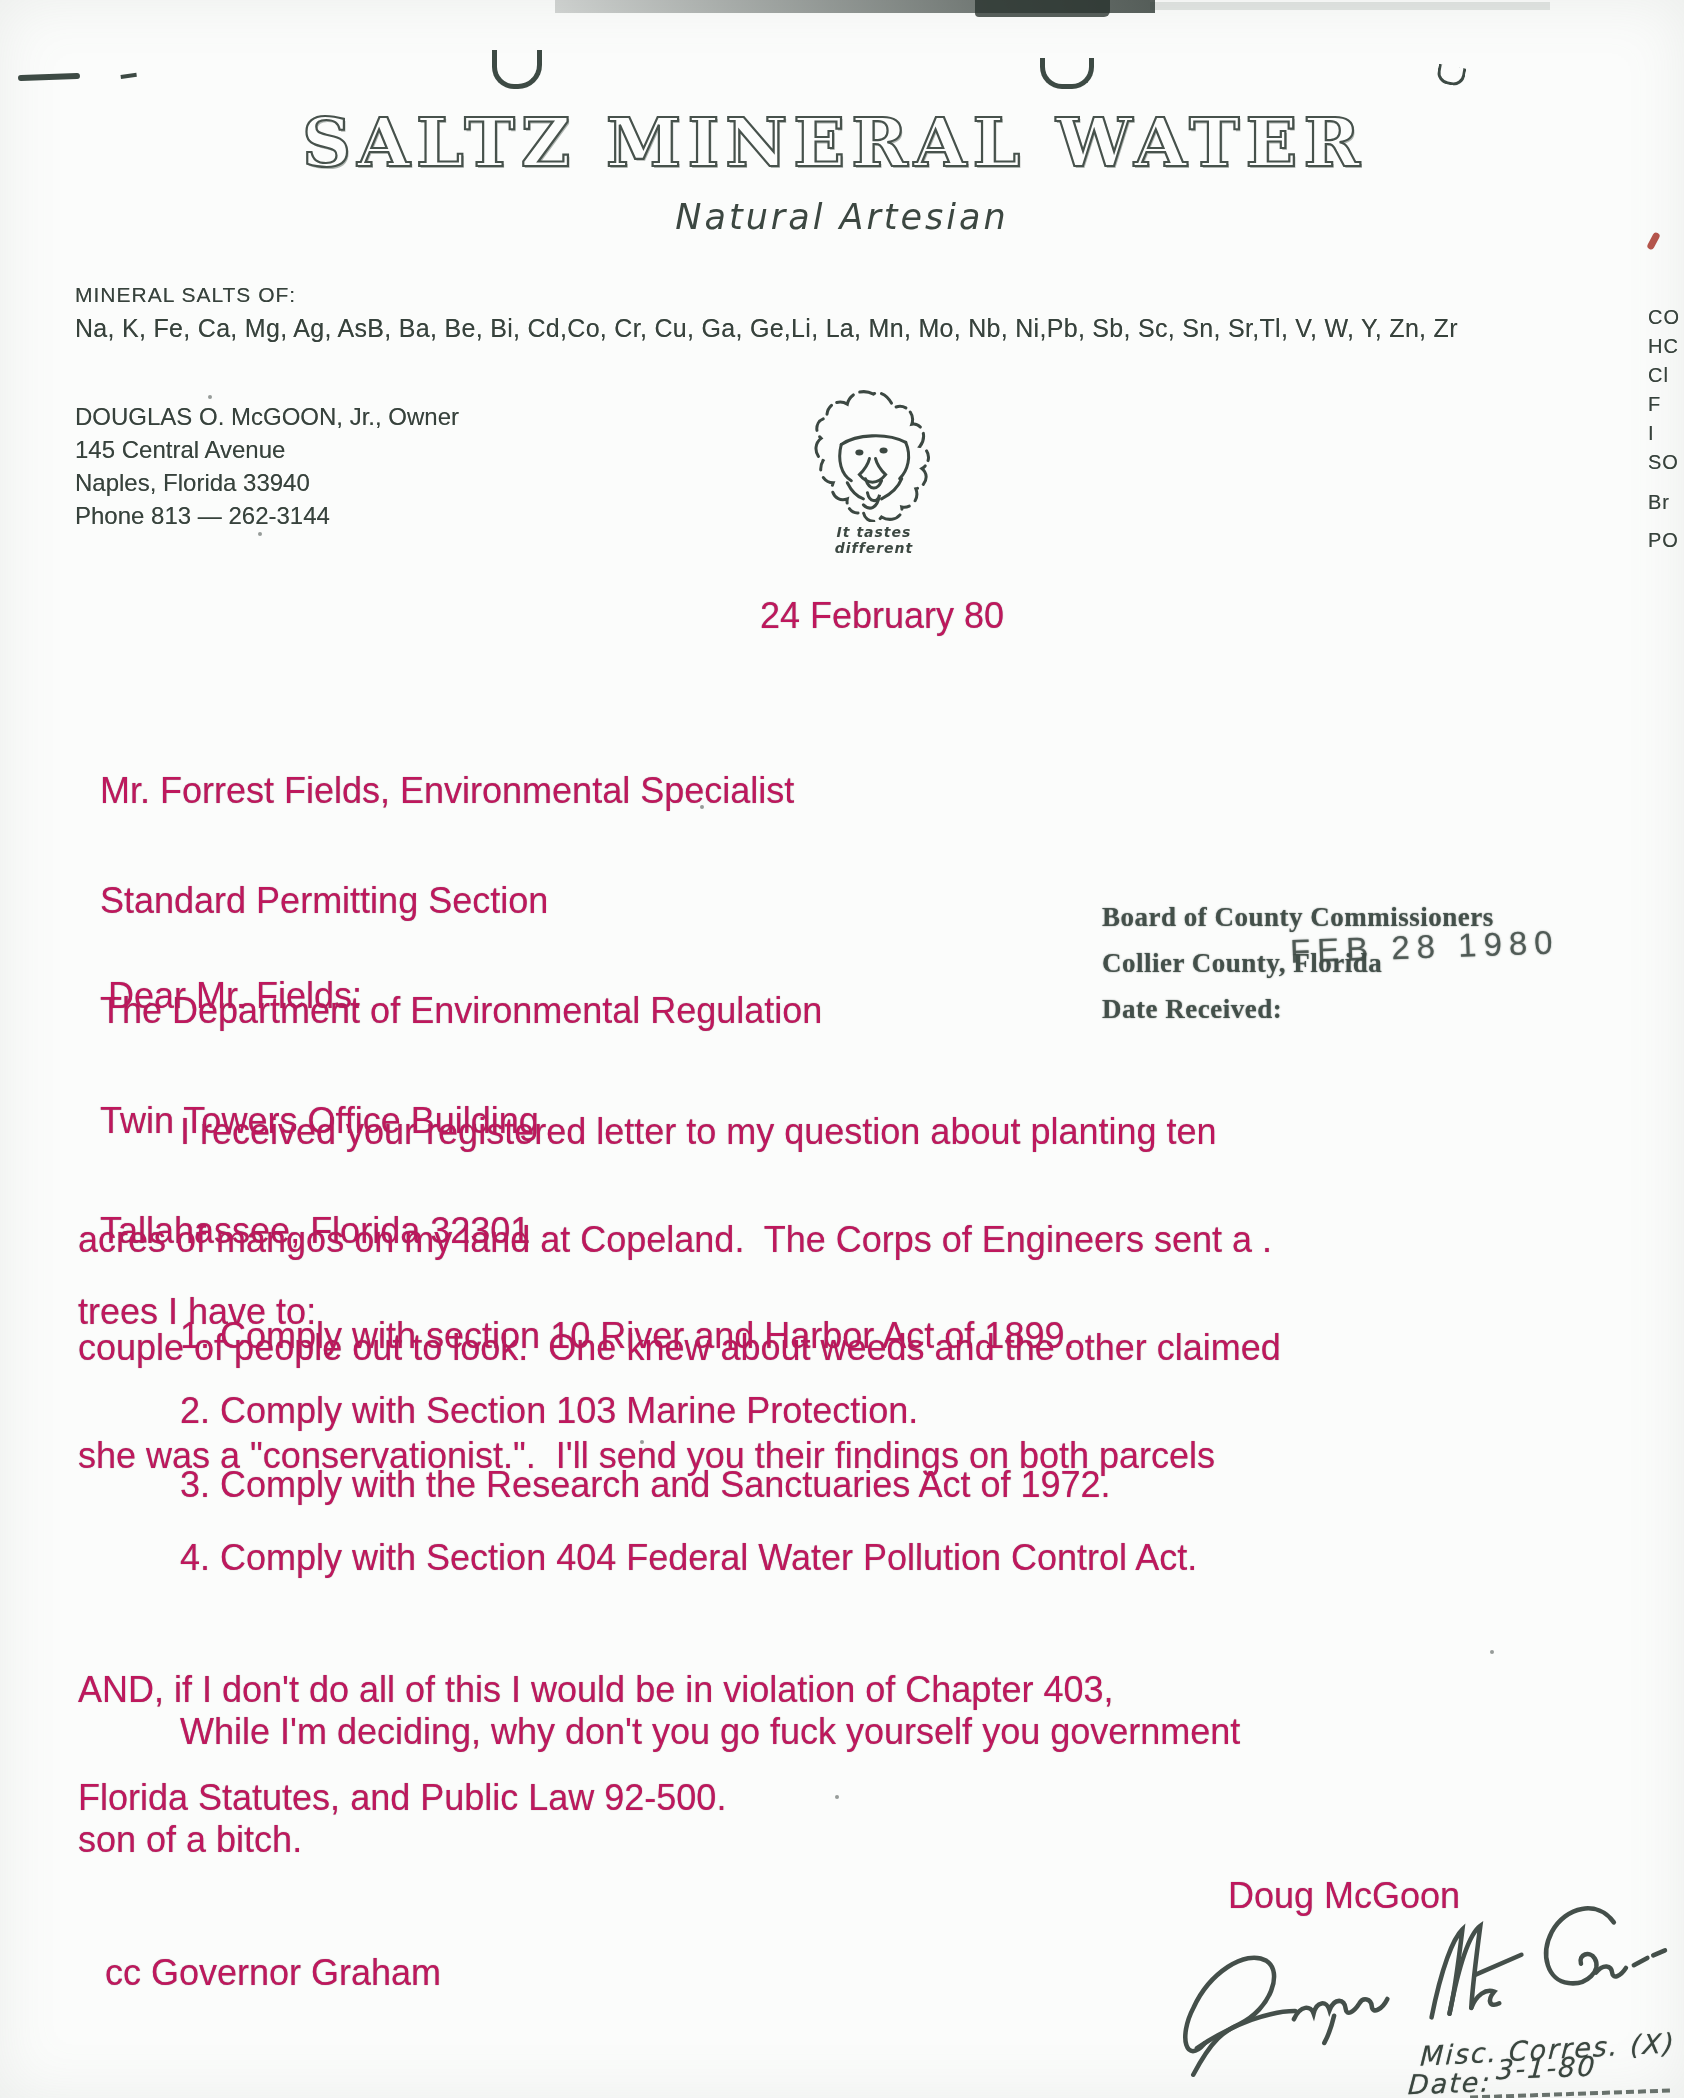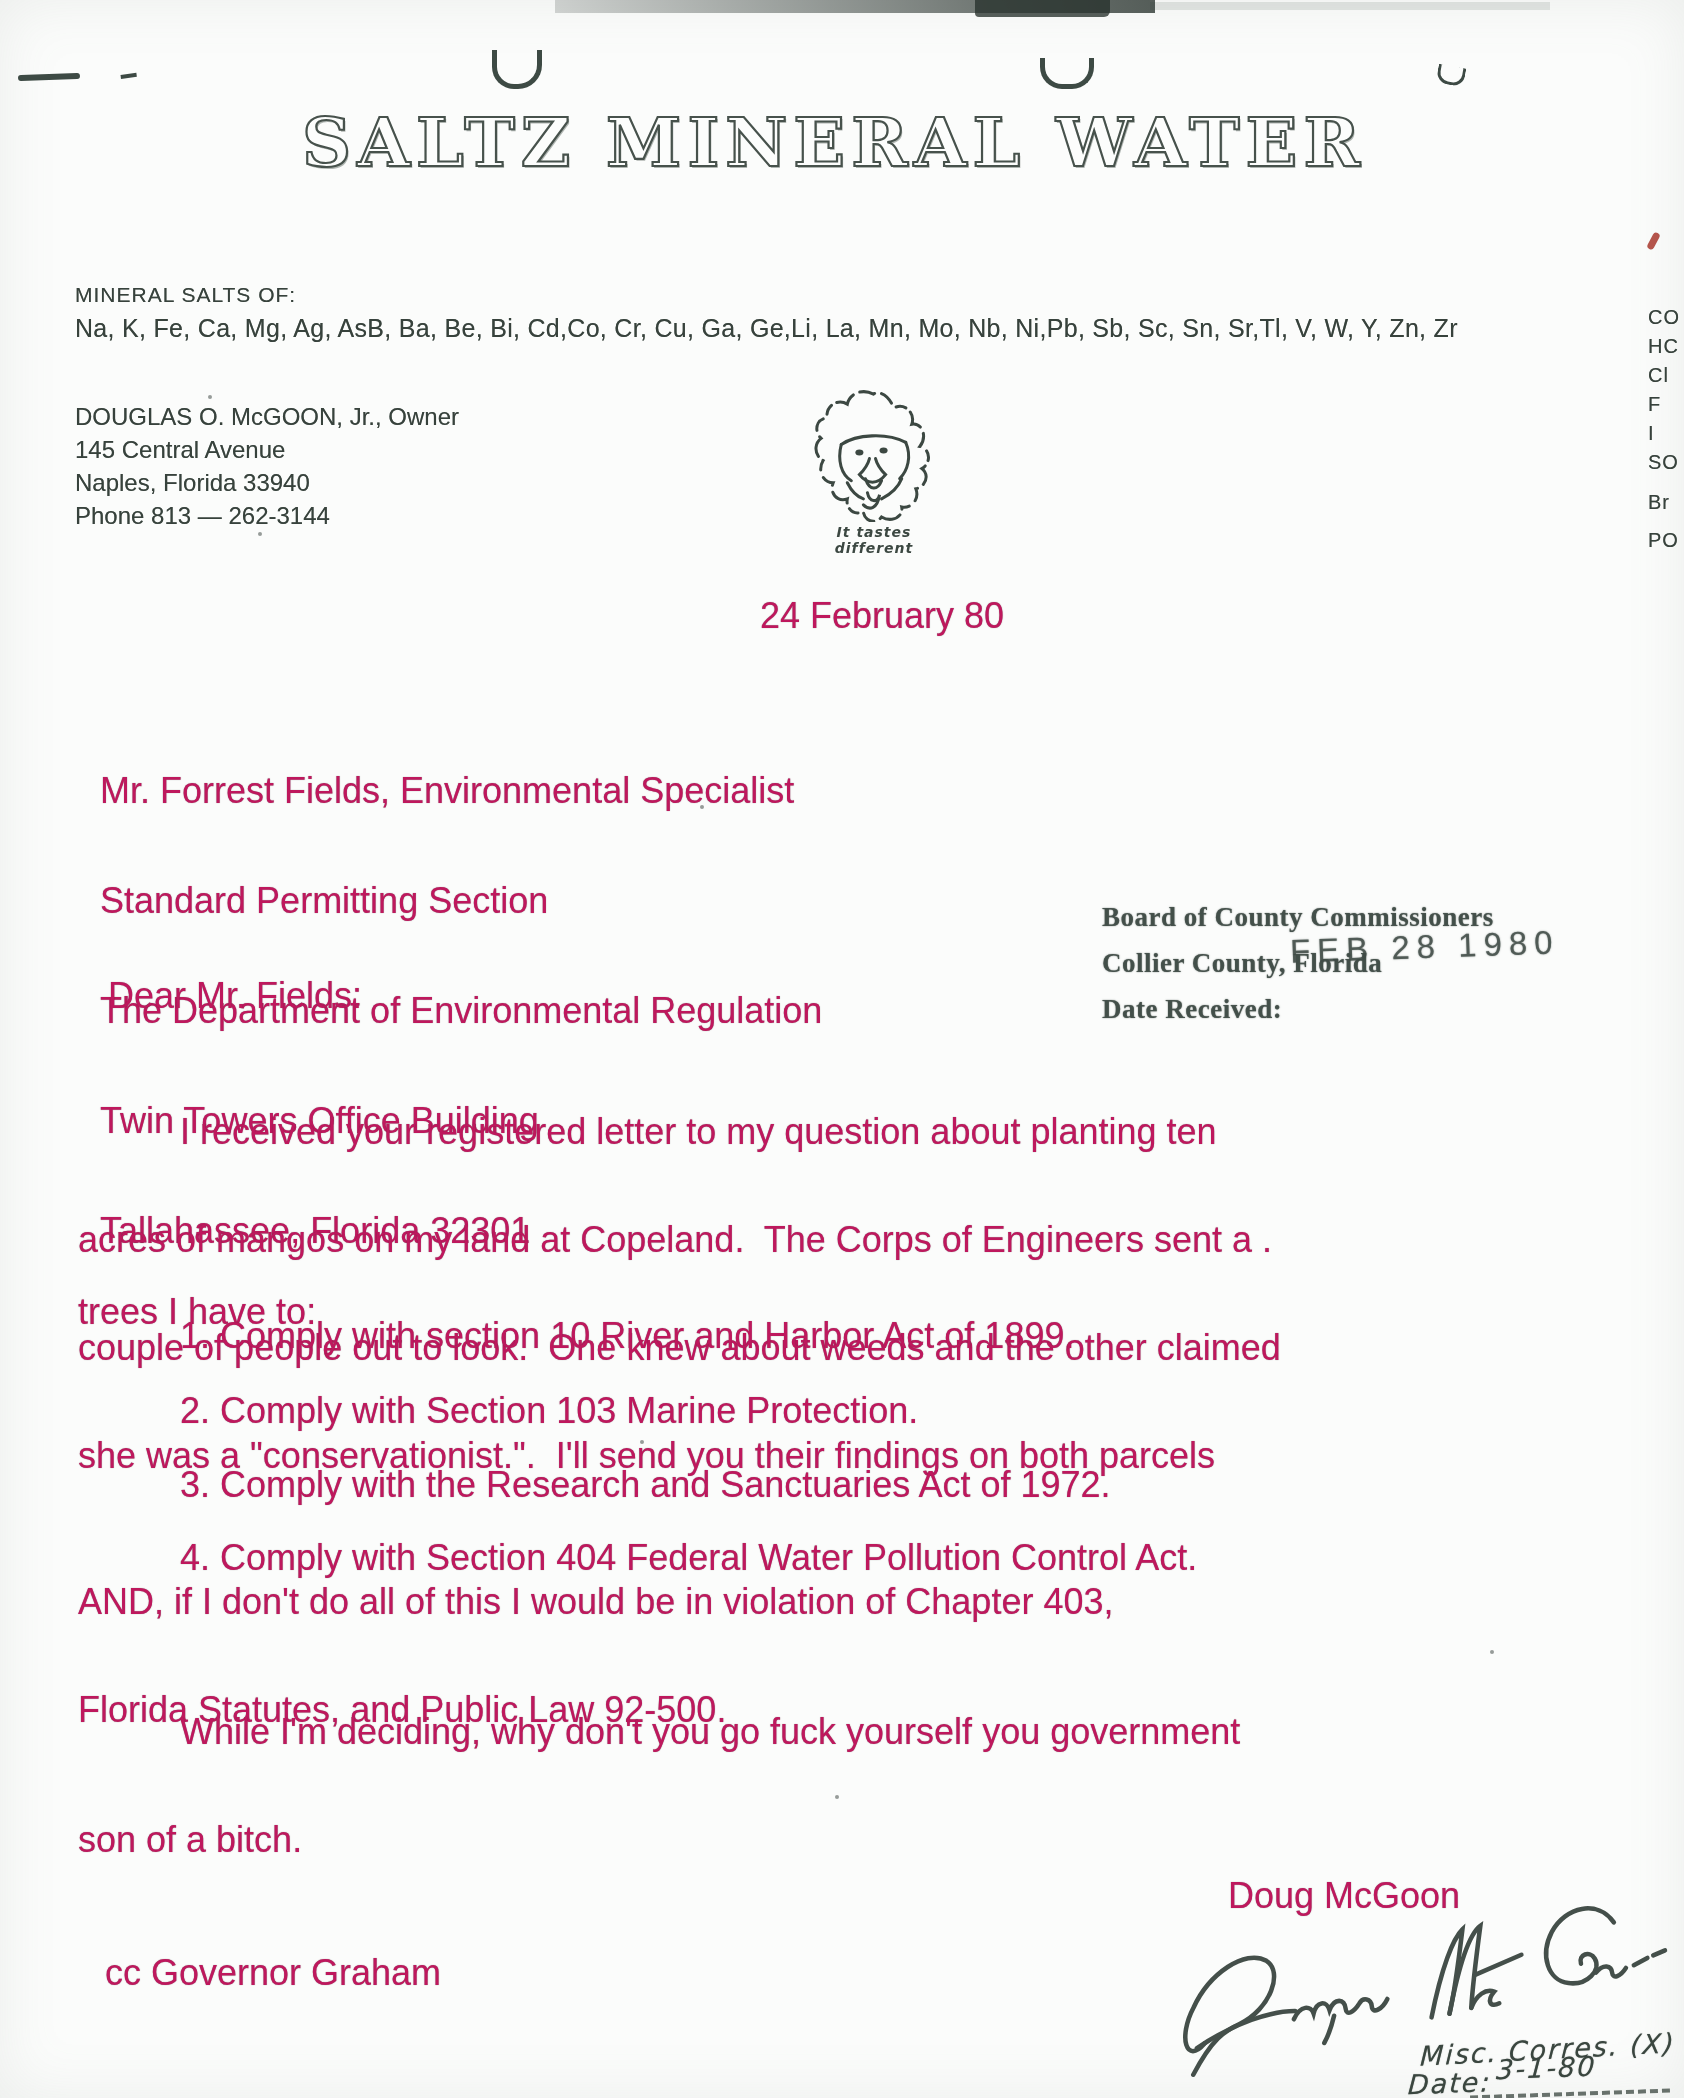--- a/index.html
+++ b/index.html
@@ -138,20 +138,21 @@
   <div class="artifact umark3"></div>
   <div class="artifact red-speck"></div>
   <div class="artifact dot" style="left:208px;top:395px;"></div>
   <div class="artifact dot" style="left:258px;top:532px;"></div>
   <div class="artifact dot" style="left:700px;top:805px;"></div>
   <div class="artifact dot" style="left:640px;top:1440px;"></div>
   <div class="artifact dot" style="left:1490px;top:1650px;"></div>
   <div class="artifact dot" style="left:835px;top:1795px;"></div>
 
   <div class="lh-title">SALTZ MINERAL WATER</div>
+  <div class="lh-subtitle">Natural Artesian</div>
 
   <div class="minerals-label">MINERAL SALTS OF:</div>
   <div class="minerals-row">
     <span>Na, K, Fe, Ca, Mg, Ag, As</span>
     <span>B, Ba, Be, Bi, Cd,</span>
     <span>Co, Cr, Cu, Ga, Ge,</span>
     <span>Li, La, Mn, Mo, Nb, Ni,</span>
     <span>Pb, Sb, Sc, Sn, Sr,</span>
     <span>Tl, V, W, Y, Zn, Zr</span>
   </div>
@@ -221,21 +222,21 @@
 
   <div class="tw" style="top:1222px;left:78px;">
     <span class="line">trees I have to:</span>
   </div>
 
   <div class="tw" style="top:1318px;left:180px;">1. Comply with section 10 River and Harbor Act of 1899.</div>
   <div class="tw" style="top:1393px;left:180px;">2. Comply with Section 103 Marine Protection.</div>
   <div class="tw" style="top:1467px;left:180px;">3. Comply with the Research and Sanctuaries Act of 1972.</div>
   <div class="tw" style="top:1540px;left:180px;">4. Comply with Section 404 Federal Water Pollution Control Act.</div>
 
-  <div class="tw" style="top:1512px;left:78px;">
+  <div class="tw" style="top:1600px;left:78px;">
     <span class="line">AND, if I don't do all of this I would be in violation of Chapter 403,</span>
     <span class="line">Florida Statutes, and Public Law 92-500.</span>
   </div>
 
   <div class="tw" style="top:1642px;left:78px;">
     <span class="line indent">While I'm deciding, why don't you go fuck yourself you government</span>
     <span class="line">son of a bitch.</span>
   </div>
 
   <div class="tw" style="top:1878px;left:1228px;">Doug McGoon</div>

